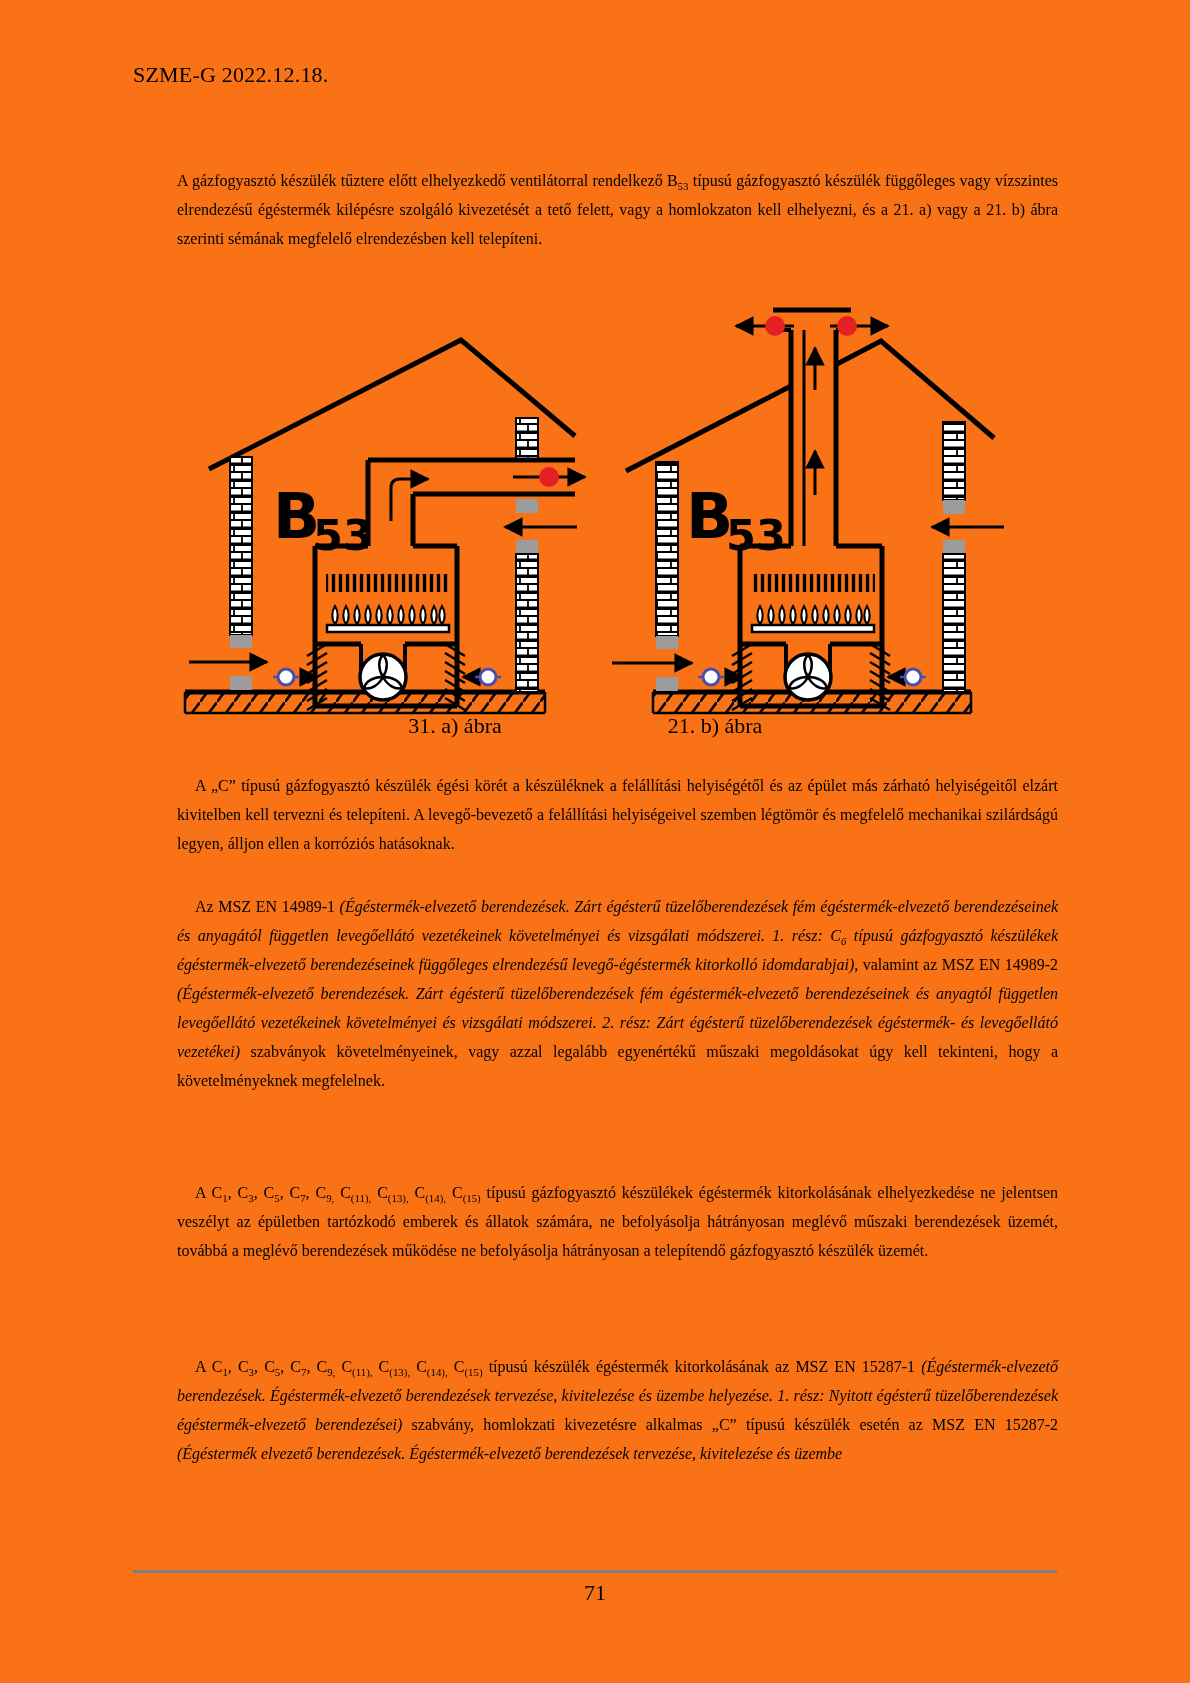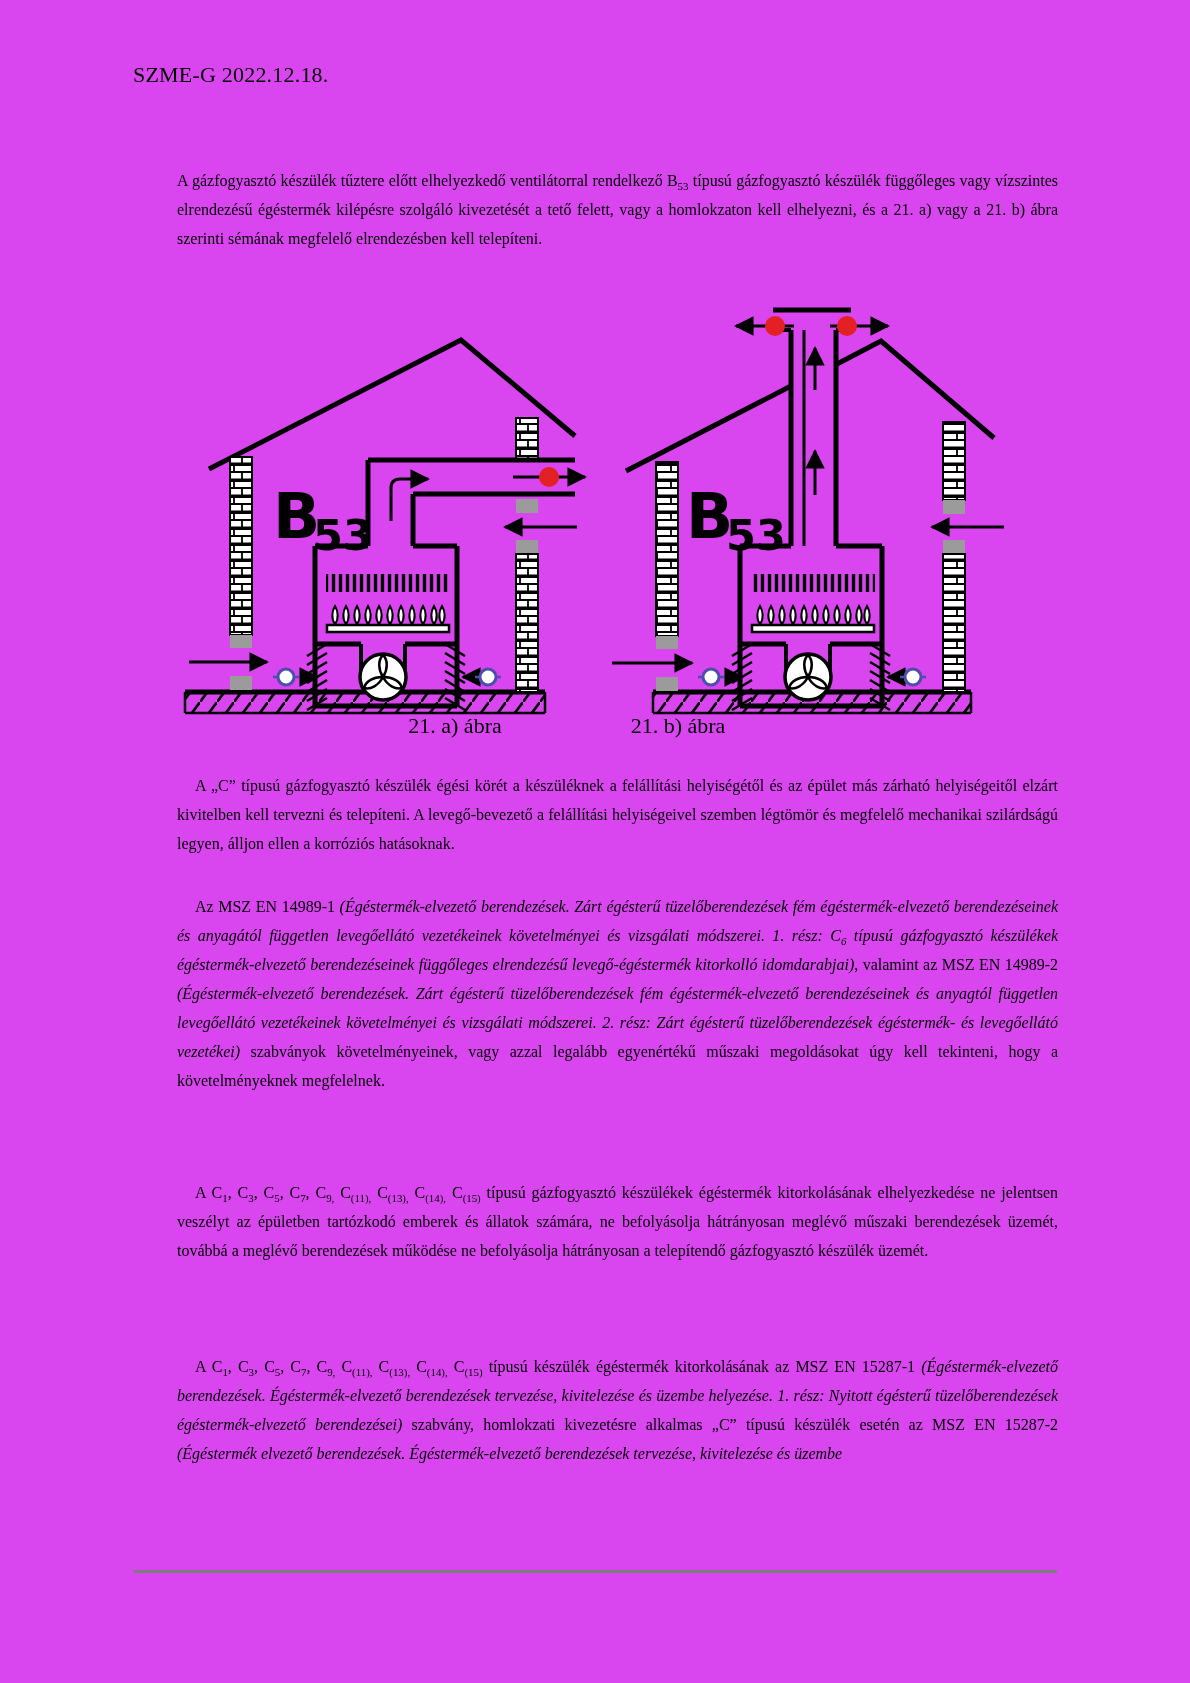--- a/index.html
+++ b/index.html
@@ -1,34 +1,34 @@
 <!DOCTYPE html>
 <html><head>
 <meta charset="utf-8">
 <style>
   html,body{margin:0;padding:0;background:#ffffff;}
   body{width:1190px;height:1683px;position:relative;font-family:"Liberation Serif",serif;color:#000;}
-  .page{position:absolute;inset:0;background:#d946ef;overflow:hidden;}
+  .page{position:absolute;inset:0;background:#f97316;overflow:hidden;}
   .hdr{position:absolute;left:133px;top:62px;font-size:22px;letter-spacing:.2px;}
   .h453{position:absolute;left:133px;top:128px;font-size:22.5px;font-weight:bold;}
   .h5{position:absolute;left:133px;top:759px;font-size:22.5px;font-weight:bold;}
   .para{position:absolute;left:177px;width:881px;font-size:16px;line-height:29px;text-align:justify;}
   .p1{top:166px;}
   .p2{top:771px;text-indent:18px;}
   .p3{top:892px;text-indent:18px;}
   .p4{top:1178px;text-indent:18px;}
   .p5{top:1352px;text-indent:18px;}
   sub{font-size:68%;line-height:0;}
   .fig{position:absolute;left:133px;top:288px;width:924px;height:470px;}
   .fig svg{position:absolute;top:0;}
   .svgA{left:50px;}
   .svgB{left:465px;}
   .cap{position:absolute;top:425px;font-size:22px;transform:translateX(-50%);white-space:nowrap;}
   .capA{left:322px;}
-  .capB{left:545px;text-align:right;}
+  .capB{left:582px;text-align:right;}
   .foot-rule{position:absolute;left:133px;top:1570px;width:924px;border-top:3px solid #7d7d7d;}
   .pagenum{position:absolute;left:133px;top:1580px;width:924px;text-align:center;font-size:22px;}
   .b53{font-family:"DejaVu Sans",sans-serif;font-weight:bold;}
 </style>
 </head>
 <body>
 
 <div class="page">
 
   <div class="hdr">SZME-G 2022.12.18.</div>
@@ -235,25 +235,26 @@
       <g>
         <line x1="308" y1="389" x2="290" y2="389" stroke="#000" stroke-width="3" marker-end="url(#bM)"></line>
         <line x1="302" y1="389" x2="328" y2="389" stroke-width="2.5" stroke="#4d4dae"></line>
         <circle cx="315" cy="389" r="8" fill="#fff" stroke-width="3" stroke="#4d4dae"></circle>
       </g>
 
       <text class="b53" x="88" y="250" font-size="62">B</text>
       <text class="b53" x="128" y="262" font-size="43">53</text>
     </svg>
 
-    <div class="cap capA">21. a) ábra</div>
+    <div class="cap capA">31. a) ábra</div>
     <div class="cap capB">21. b) ábra</div>
   </div>
 
 
   <div class="para p2"><span>A „C” típusú gázfogyasztó készülék égési körét a készüléknek a felállítási helyiségétől és az épület más zárható helyiségeitől elzárt kivitelben kell tervezni és telepíteni. A levegő-bevezető a felállítási helyiségeivel szemben légtömör és megfelelő mechanikai szilárdságú legyen, álljon ellen a korróziós hatásoknak.</span></div>
   <div class="para p3"><span>Az MSZ EN 14989-1 </span><span style="font-style: italic;">(Égéstermék-elvezető berendezések. Zárt égésterű tüzelőberendezések fém égéstermék-elvezető berendezéseinek és anyagától független levegőellátó vezetékeinek követelményei és vizsgálati módszerei. 1. rész: C</span><sub style="font-style: italic;">6</sub><span style="font-style: italic;"> típusú gázfogyasztó készülékek égéstermék-elvezető berendezéseinek függőleges elrendezésű levegő-égéstermék kitorkolló idomdarabjai)</span><span>, valamint az MSZ EN 14989-2 </span><span style="font-style: italic;">(Égéstermék-elvezető berendezések. Zárt égésterű tüzelőberendezések fém égéstermék-elvezető berendezéseinek és anyagtól független levegőellátó vezetékeinek követelményei és vizsgálati módszerei. 2. rész: Zárt égésterű tüzelőberendezések égéstermék- és levegőellátó vezetékei)</span><span> szabványok követelményeinek, vagy azzal legalább egyenértékű műszaki megoldásokat úgy kell tekinteni, hogy a követelményeknek megfelelnek.</span></div>
   <div class="para p4"><span>A C</span><sub>1</sub><span>, C</span><sub>3</sub><span>, C</span><sub>5</sub><span>, C</span><sub>7</sub><span>, C</span><sub>9,</sub><span> C</span><sub>(11),</sub><span> C</span><sub>(13),</sub><span> C</span><sub>(14),</sub><span> C</span><sub>(15)</sub><span> típusú gázfogyasztó készülékek égéstermék kitorkolásának elhelyezkedése ne jelentsen veszélyt az épületben tartózkodó emberek és állatok számára, ne befolyásolja hátrányosan meglévő műszaki berendezések üzemét, továbbá a meglévő berendezések működése ne befolyásolja hátrányosan a telepítendő gázfogyasztó készülék üzemét.</span></div>
   <div class="para p5"><span>A C</span><sub>1</sub><span>, C</span><sub>3</sub><span>, C</span><sub>5</sub><span>, C</span><sub>7</sub><span>, C</span><sub>9,</sub><span> C</span><sub>(11),</sub><span> C</span><sub>(13),</sub><span> C</span><sub>(14),</sub><span> C</span><sub>(15)</sub><span> típusú készülék égéstermék kitorkolásának az MSZ EN 15287-1 </span><span style="font-style: italic;">(Égéstermék-elvezető berendezések. Égéstermék-elvezető berendezések tervezése, kivitelezése és üzembe helyezése. 1. rész: Nyitott égésterű tüzelőberendezések égéstermék-elvezető berendezései)</span><span> szabvány, homlokzati kivezetésre alkalmas „C” típusú készülék esetén az MSZ EN 15287-2 </span><span style="font-style: italic;">(Égéstermék elvezető berendezések. Égéstermék-elvezető berendezések tervezése, kivitelezése és üzembe</span></div>
 
   <div class="foot-rule"></div>
+  <div class="pagenum">71</div>
 
 </div>
 
 </body></html>

